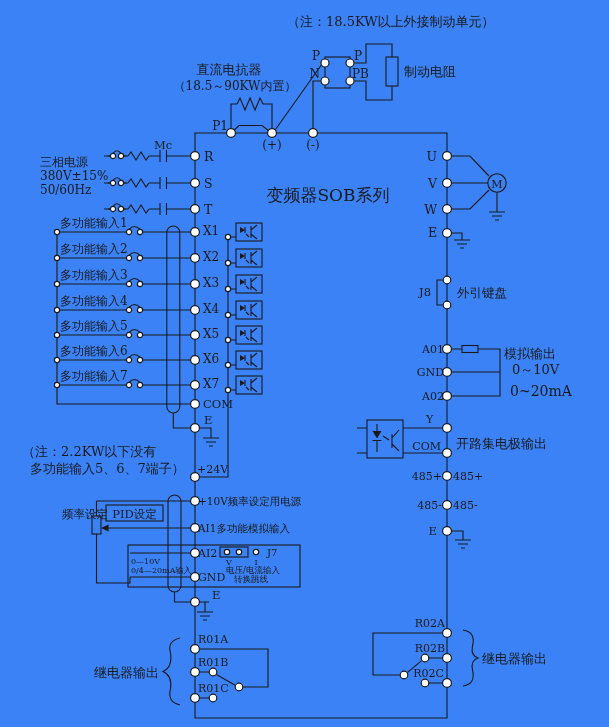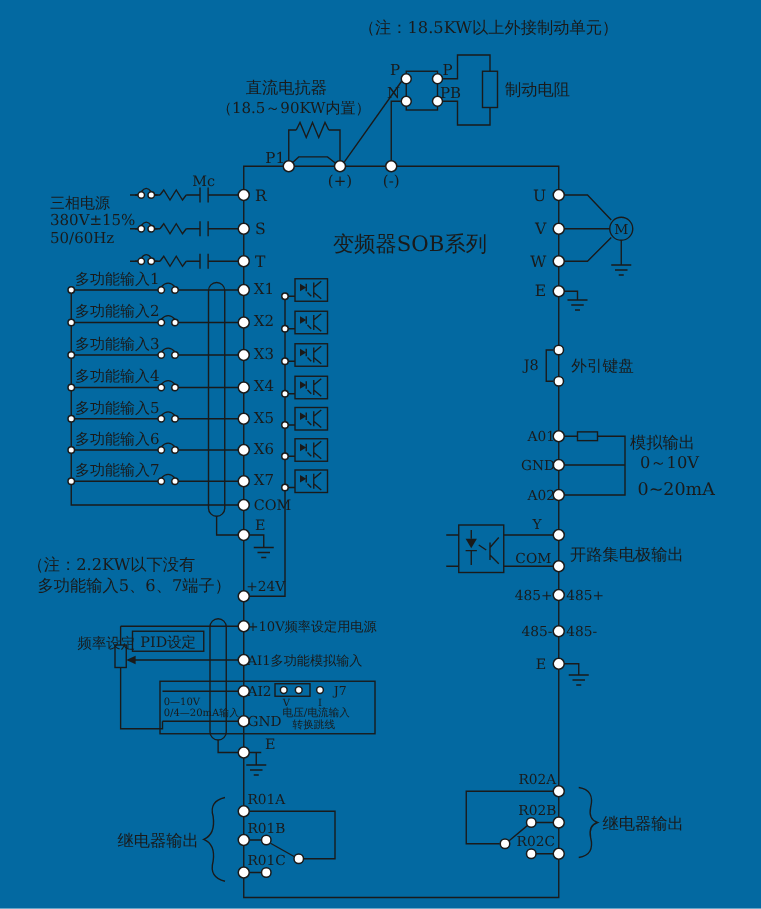--- a/index.html
+++ b/index.html
@@ -1,16 +1,16 @@
 <!DOCTYPE html>
 <html><head>
 <meta charset="utf-8">
 <style>
   html,body{margin:0;padding:0;background:#fff;}
-  .page{position:relative;width:609px;height:727px;background:#0369a1;overflow:hidden;}
+  .page{position:relative;width:609px;height:727px;background:#3b82f6;overflow:hidden;}
   svg{display:block;}
   svg text{fill:#1a1a1a;font-family:"DejaVu Serif","Liberation Serif",serif;}
   .w{stroke:#1a1a1a;stroke-width:1.1;fill:none;}
   .box{stroke:#1a1a1a;stroke-width:1.1;fill:none;}
   .term{fill:#ffffff;stroke:#1a1a1a;stroke-width:1.2;}
   .f{fill:#1a1a1a;stroke:none;}
   .t8{font-size:8px;}.t85{font-size:8.5px;}.t10{font-size:10px;}.t105{font-size:10.5px;}
   .t11{font-size:11px;}.t115{font-size:11.5px;}.t12{font-size:12px;}.t125{font-size:12.5px;}
   .t13{font-size:13px;}.t14{font-size:14px;}.t17{font-size:17px;}
   .mid{text-anchor:middle;}.end{text-anchor:end;}

